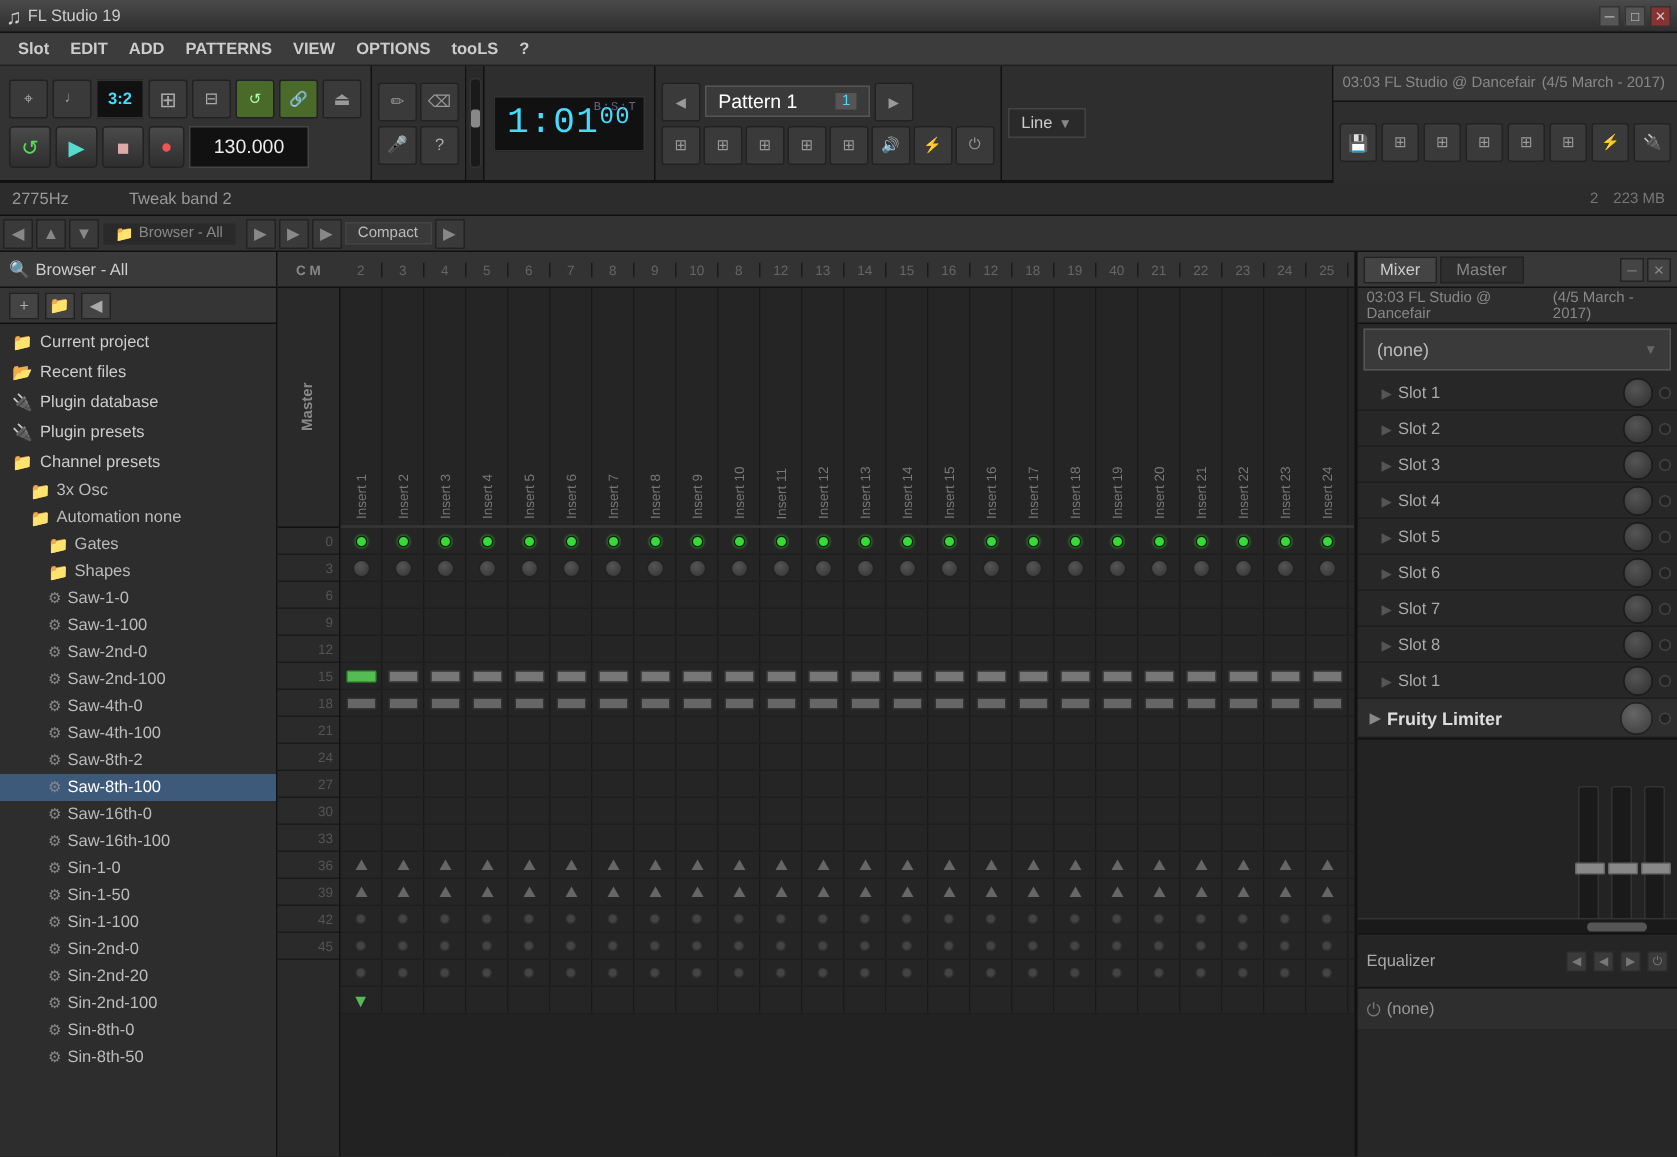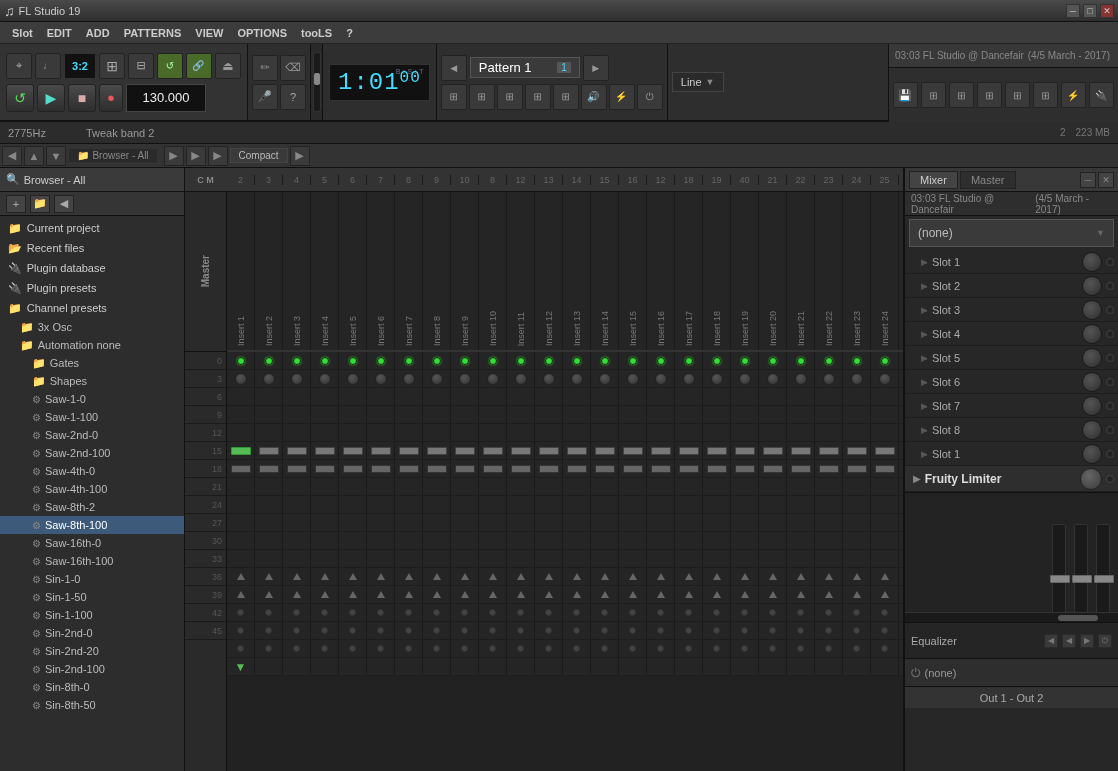--- a/index.html
+++ b/index.html
@@ -1961,18 +1961,15 @@
         <div class="eq-sm-btn">◀</div>
         <div class="eq-sm-btn">▶</div>
         <div class="eq-sm-btn">⏻</div>
       </div>
 
       <div id="rp-bottom-none">
         <span class="rp-bn-icon">⏻</span>
         <span class="rp-bn-label">(none)</span>
       </div>
 
-      <div id="rp-out-bar">
-        <span>Out 1 - Out 2</span>
-      </div>
     </div>
   </div>
 </div>
 
 </body></html>

